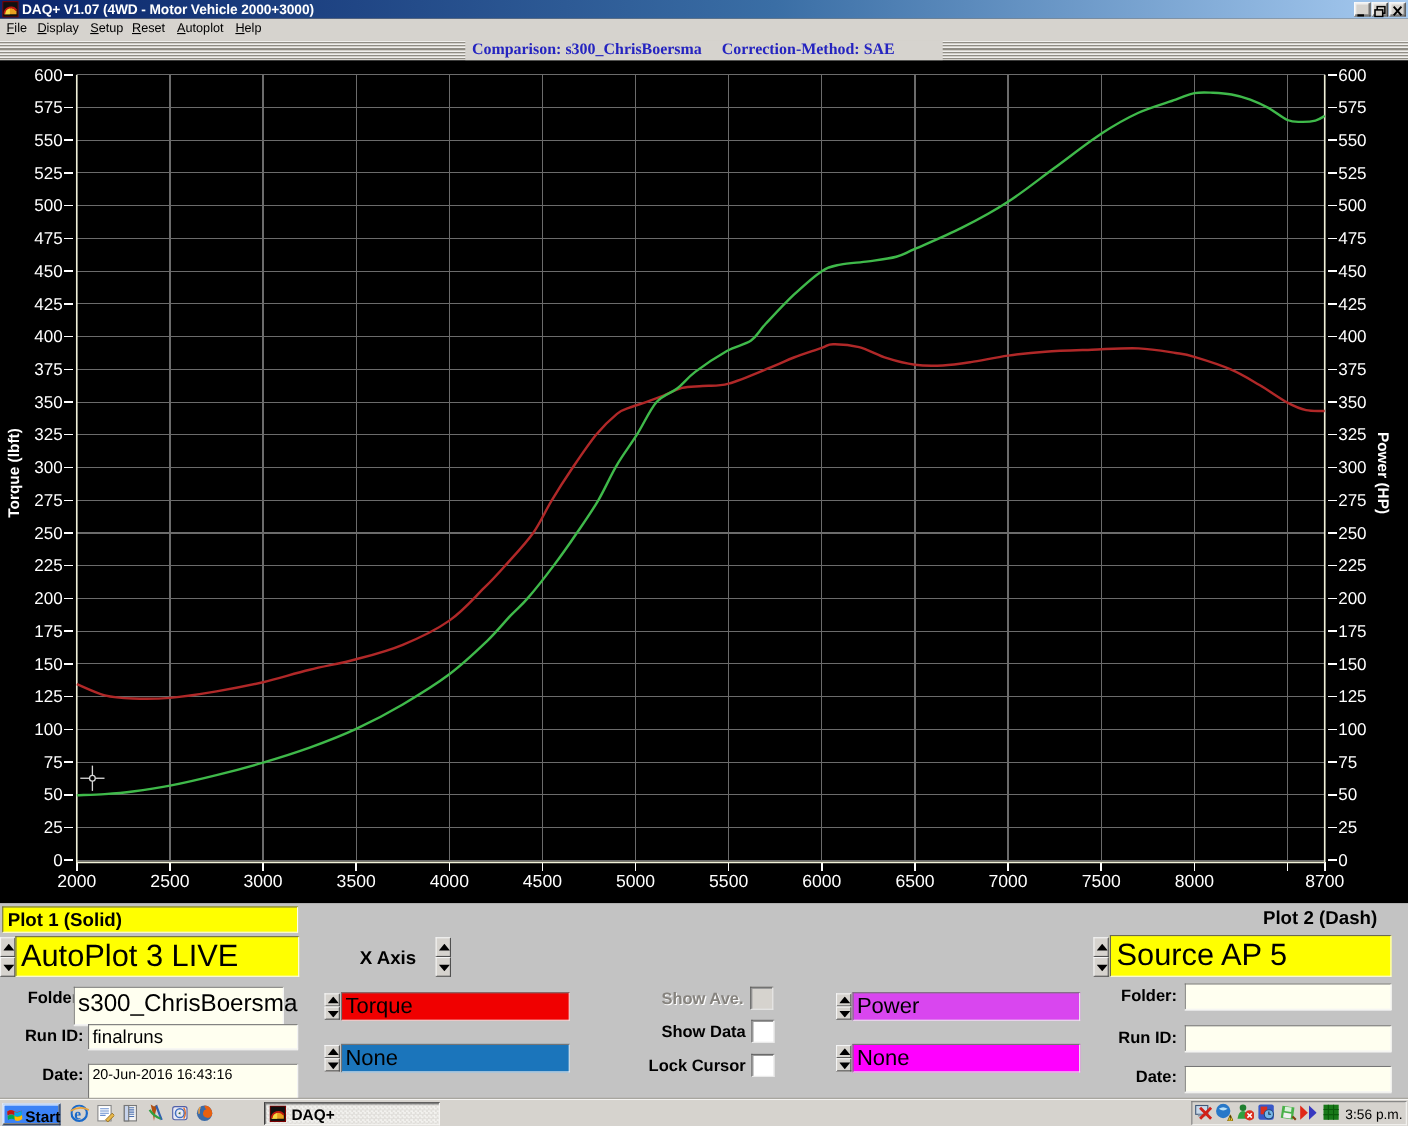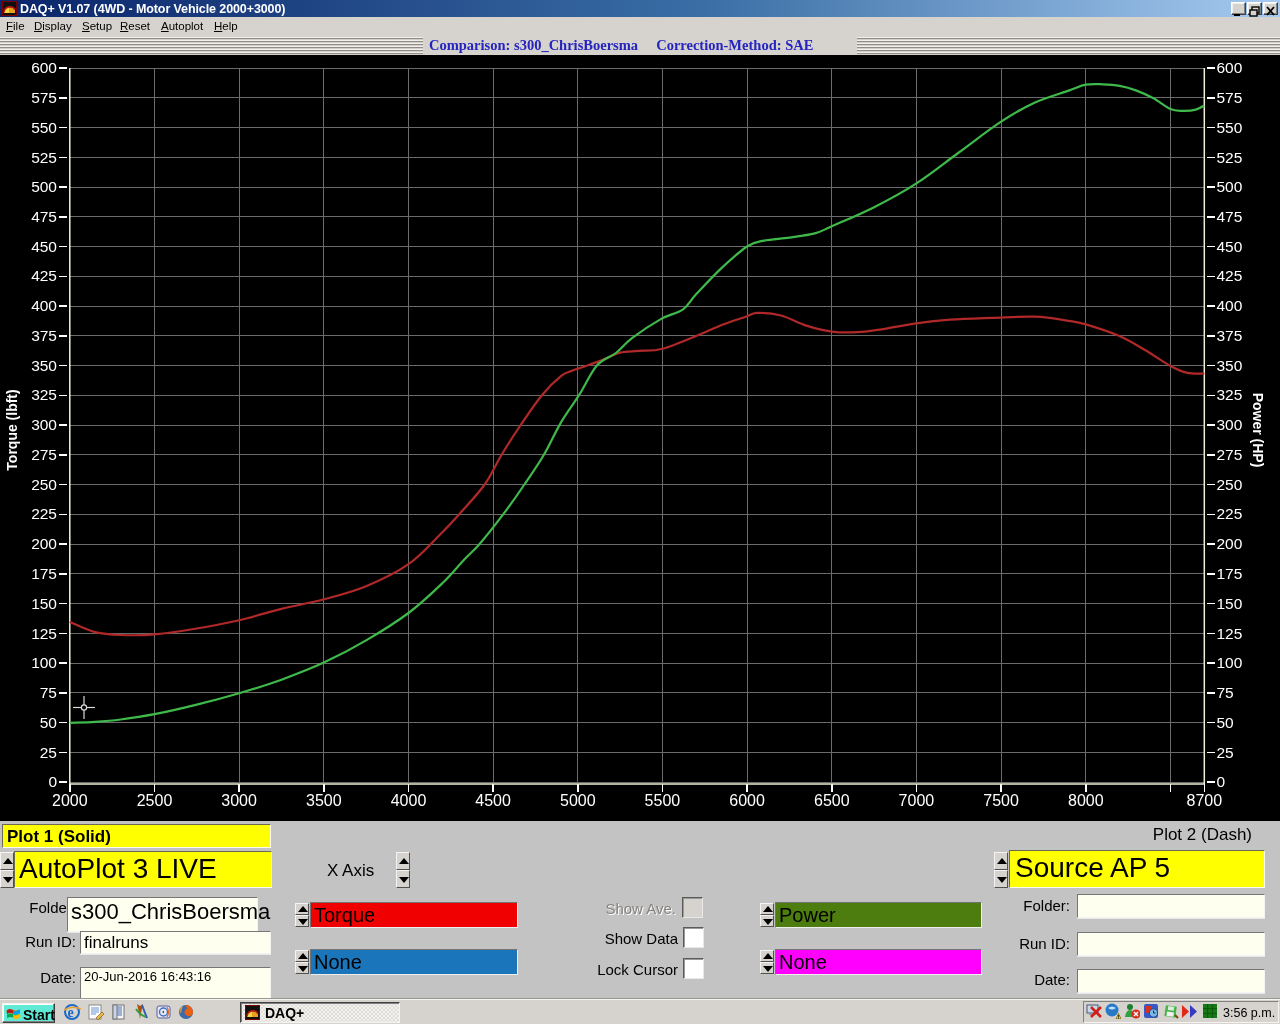--- a/index.html
+++ b/index.html
@@ -15,29 +15,29 @@
 .mitem u{text-decoration:underline;}
 
 #strip{left:0;top:37px;width:1280px;height:18px;background:repeating-linear-gradient(to bottom,#f0efed 0px,#f0efed 1px,#908d85 1px,#908d85 2px,#d2cfc9 2px,#d2cfc9 3px);}
 #compbox{left:423px;top:37px;width:434px;height:18px;background:#d6d3ce;color:#2524c0;font-weight:bold;font-size:14.5px;padding-left:6px;line-height:17px;font-family:Liberation Serif, serif;}
 
 #chart{left:0;top:55px;width:1280px;height:766px;background:#000;}
 
 #panel{left:0;top:821px;width:1280px;height:178px;background:#c3c3c3;}
 .ybox{position:absolute;background:#ffff00;border:1px solid;border-color:#6a6a52 #fcfcf0 #fcfcf0 #6a6a52;color:#000;}
 .input{position:absolute;background:#fffff0;border:1px solid;border-color:#767676 #f4f4f4 #f4f4f4 #767676;box-shadow:0 1px 0 #e8e8e8;}
-.blbl{position:absolute;font-weight:normal;color:#000;font-size:15px;}
+.blbl{position:absolute;font-weight:bold;color:#000;font-size:15px;}
 .spin{position:absolute;width:14px;}
 .spbtn{width:14px;background:#d6d3ce;border:1px solid;border-color:#f4f4f4 #505050 #505050 #f4f4f4;position:relative;}
 .spbtn svg{position:absolute;left:2px;top:50%;margin-top:-3px;}
 .cbtn{position:absolute;border:1px solid;border-color:#747474 #eeeeee #eeeeee #747474;color:#000;font-size:20px;}
 .chk{position:absolute;width:21px;height:21px;background:#ffffff;border:1px solid;border-color:#5a5a5a #e8e8e8 #e8e8e8 #5a5a5a;box-shadow:inset 1px 1px 0 #9a9a9a;}
 
 #taskbar{left:0;top:999px;width:1280px;height:25px;background:#d6d3ce;border-top:1px solid #f5f4f2;box-shadow:0 -1px 0 #9a9890;}
-#startbtn{left:2px;top:1003px;width:53px;height:20px;background:#5eead4;border:1px solid;border-color:#f5f4f2 #404040 #404040 #f5f4f2;box-shadow:inset -1px -1px 0 #808080,inset 1px 1px 0 #fff;}
+#startbtn{left:2px;top:1003px;width:53px;height:20px;background:#3b82f6;border:1px solid;border-color:#f5f4f2 #404040 #404040 #f5f4f2;box-shadow:inset -1px -1px 0 #808080,inset 1px 1px 0 #fff;}
 #daqbtn{left:240px;top:1002px;width:160px;height:21px;background:#e6e4e0;border:1px solid;border-color:#404040 #f5f4f2 #f5f4f2 #404040;box-shadow:inset 1px 1px 0 #808080;background-image:repeating-conic-gradient(#f2f1ee 0% 25%,#e0deda 0% 50%);background-size:4px 4px;}
 #tray{left:1083px;top:1001px;width:196px;height:22px;border:1px solid;border-color:#808080 #f5f4f2 #f5f4f2 #808080;}
 .ticon{position:absolute;top:3px;width:16px;height:16px;}
 </style></head>
 <body>
 <div class="abs" id="titlebar"></div>
 <div class="abs" id="titletxt">DAQ+ V1.07 (4WD - Motor Vehicle 2000+3000)</div>
 <svg class="abs" style="left:2px;top:1px" width="15" height="15">
     <rect x="0" y="0" width="15" height="15" fill="#7b0000"></rect>
     <rect x="1" y="1" width="13" height="13" fill="#101010"></rect>
@@ -344,21 +344,21 @@
         <svg width="10" height="7">
           <path d="M5,0 L10,6 L0,6 Z" fill="#000"></path>
         </svg>
       </div>
       <div class="spbtn" style="height:12px">
         <svg width="10" height="7">
           <path d="M5,7 L10,1 L0,1 Z" fill="#000"></path>
         </svg>
       </div>
     </div>
-    <div class="cbtn" style="left:775px;top:81px;width:207px;height:26px;background:#4d7c0f;padding:1px 0 0 3px">Power</div>
+    <div class="cbtn" style="left:775px;top:81px;width:207px;height:26px;background:#d946ef;padding:1px 0 0 3px">Power</div>
     <div class="spin" style="left:760px;top:129px;height:25px">
       <div class="spbtn" style="height:12px">
         <svg width="10" height="7">
           <path d="M5,0 L10,6 L0,6 Z" fill="#000"></path>
         </svg>
       </div>
       <div class="spbtn" style="height:12px">
         <svg width="10" height="7">
           <path d="M5,7 L10,1 L0,1 Z" fill="#000"></path>
         </svg>

